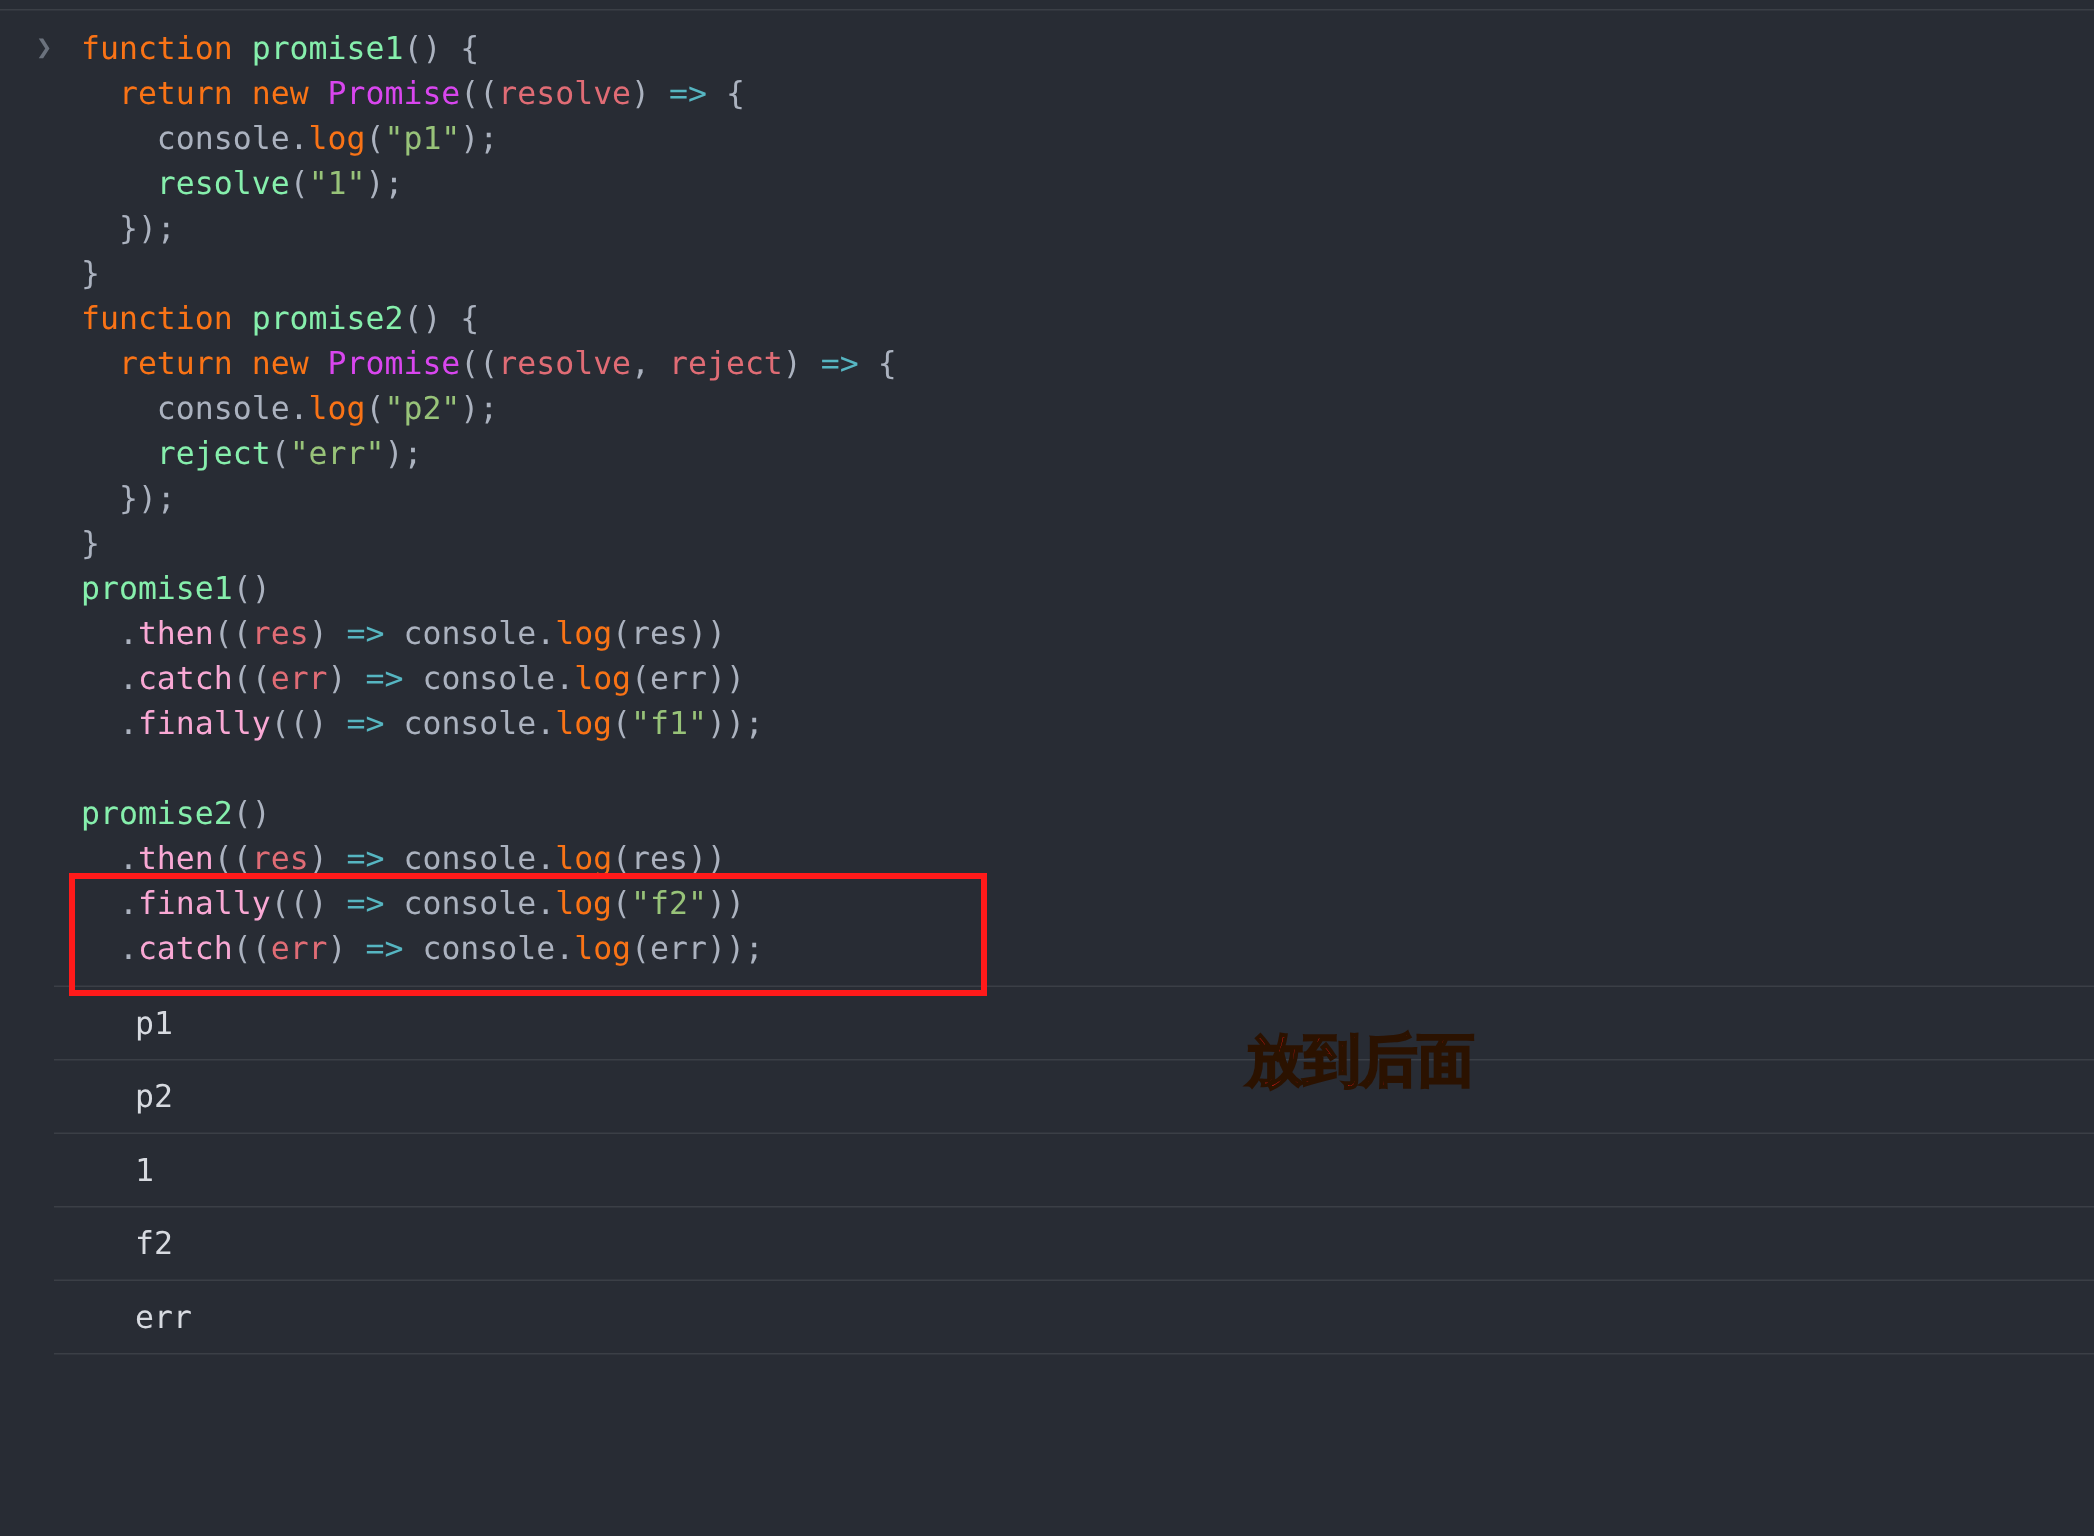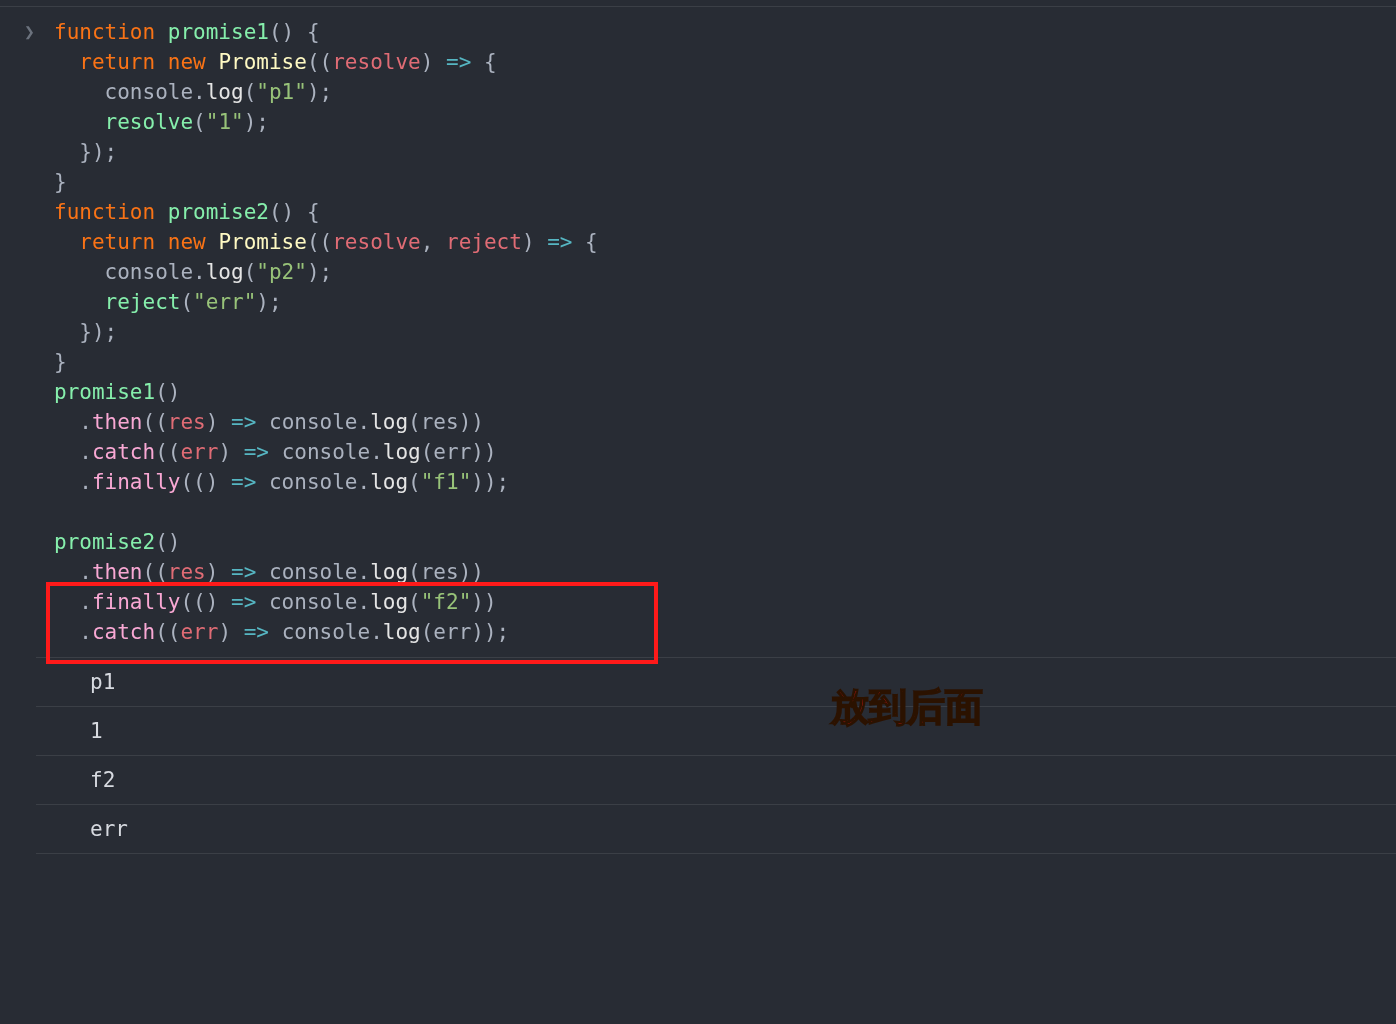--- a/index.html
+++ b/index.html
@@ -36,22 +36,22 @@
   }
   pre.code {
     font-family: inherit;
     font-size: 21px;
     line-height: 30px;
     white-space: pre;
     color: #abb2bf;
   }
   .kw   { color: #f97316; } 
   .fn   { color: #86efac; } 
-  .cls  { color: #fef9c3; } 
-  .call { color: #e5e5e5; } 
+  .cls  { color: #d946ef; } 
+  .call { color: #f97316; } 
   .prm  { color: #e06c75; } 
   .str  { color: #98c379; } 
   .op   { color: #56b6c2; } 
   .pln  { color: #abb2bf; }
   .meth { color: #f9a8d4; }
 
   .output-rows { }
   .out-row {
     border-top: 1px solid #3b3f46;
     padding: 10px 0 10px 54px;
@@ -110,20 +110,21 @@
 <span class="pln">  .</span><span class="meth">finally</span><span class="pln">(() </span><span class="op">=&gt;</span><span class="pln"> console.</span><span class="call">log</span><span class="pln">(</span><span class="str">"f1"</span><span class="pln">));</span>
 <span class="pln"></span>
 <span class="fn">promise2</span><span class="pln">()</span>
 <span class="pln">  .</span><span class="meth">then</span><span class="pln">((</span><span class="prm">res</span><span class="pln">) </span><span class="op">=&gt;</span><span class="pln"> console.</span><span class="call">log</span><span class="pln">(res))</span>
 <span class="pln">  .</span><span class="meth">finally</span><span class="pln">(() </span><span class="op">=&gt;</span><span class="pln"> console.</span><span class="call">log</span><span class="pln">(</span><span class="str">"f2"</span><span class="pln">))</span>
 <span class="pln">  .</span><span class="meth">catch</span><span class="pln">((</span><span class="prm">err</span><span class="pln">) </span><span class="op">=&gt;</span><span class="pln"> console.</span><span class="call">log</span><span class="pln">(err));</span></pre>
   </div>
 
   <div class="output-rows" id="out-rows">
       <div class="out-row">p1</div>
+      <div class="out-row">p2</div>
       <div class="out-row">1</div>
       <div class="out-row">f2</div>
       <div class="out-row">err</div>
     </div>
 
   <div class="anno-rect" id="anno-rect" style="left: 46px; top: 576px; width: 612px; height: 82px;"></div>
   <svg class="anno-arrow" id="anno-arrow" width="1396" height="1024">
     <defs>
       <marker id="arrowhead" markerWidth="7" markerHeight="7" refX="5" refY="3.5" orient="auto">
         <polygon points="0 0, 7 3.5, 0 7" fill="#ff1a1a"></polygon>

